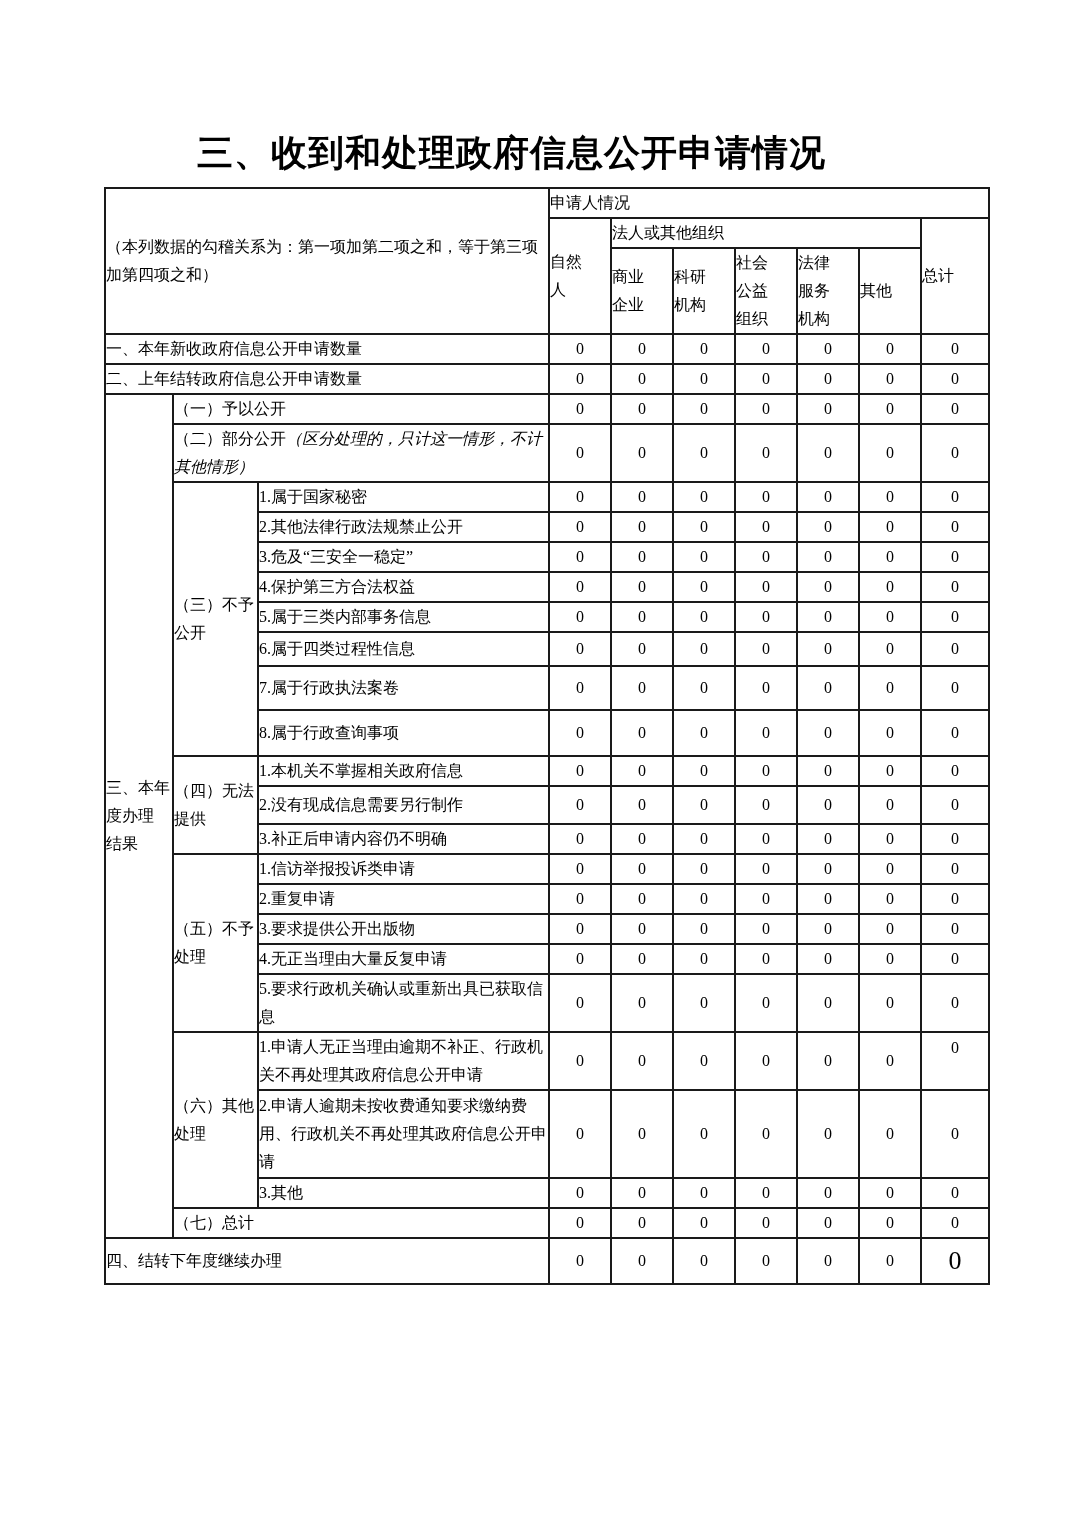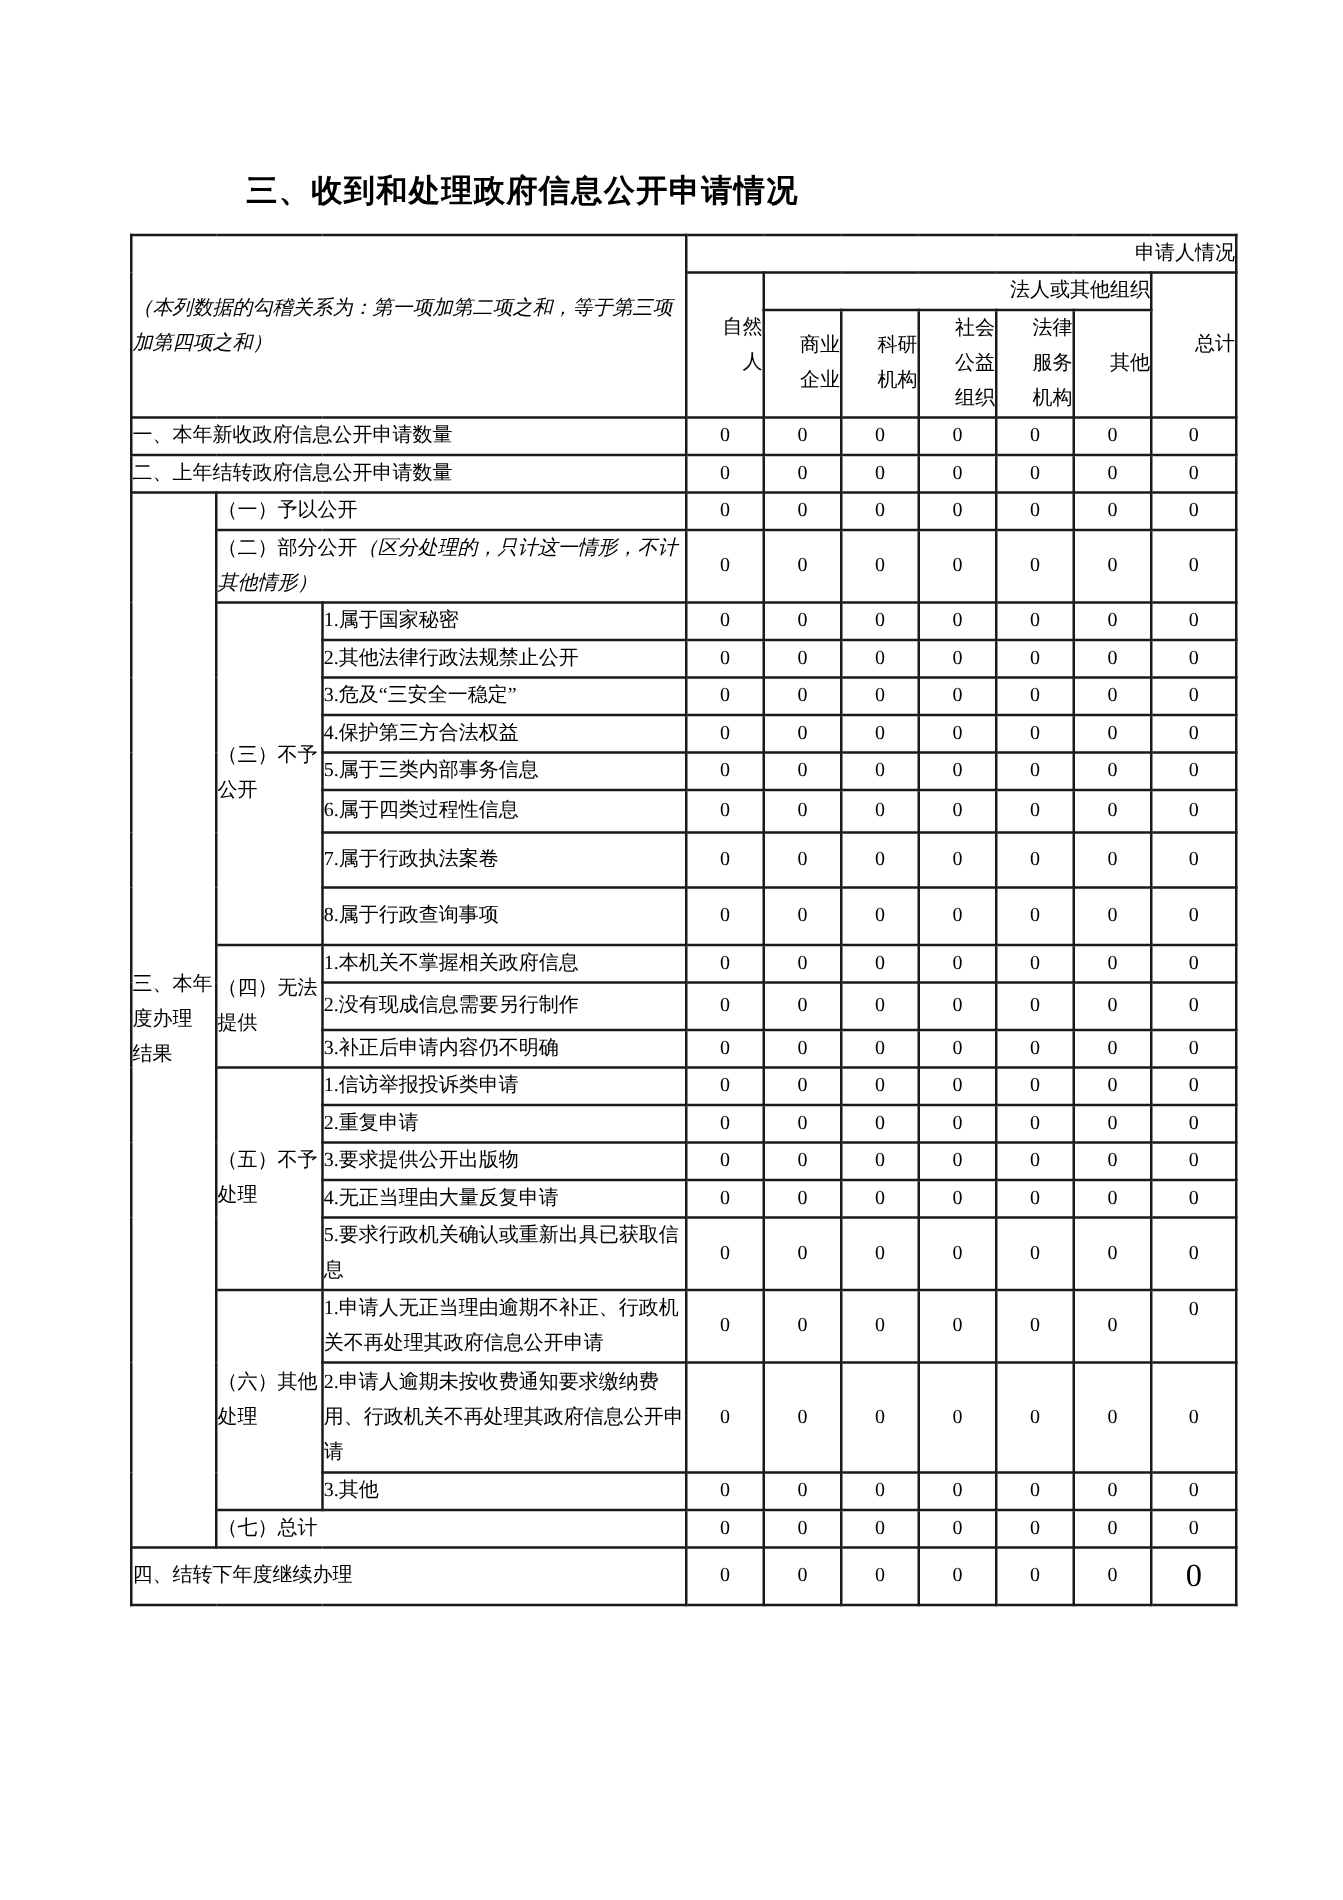--- a/index.html
+++ b/index.html
@@ -11,21 +11,21 @@
     color: #000000;
     font-family: "Liberation Serif", "DejaVu Serif", serif;
     overflow: hidden;
   }
   .title {
     position: absolute;
     left: 197px;
     top: 137px;
     font-family: "Liberation Sans", "DejaVu Sans", sans-serif;
     font-weight: 700;
-    font-size: 25px;
+    font-size: 36px;
     line-height: 32px;
     letter-spacing: 1px;
     white-space: nowrap;
   }
   table.report {
     position: absolute;
     left: 104px;
     top: 187px;
     width: 884px;
     border-collapse: collapse;
@@ -35,30 +35,29 @@
     border: 2px solid #1a1a1a;
     font-size: 16px;
     line-height: 28px;
     padding: 0;
     vertical-align: middle;
     word-break: break-all;
     overflow: hidden;
   }
   
   td.desc {
-    font-style: italic;
     font-size: 17px;
     line-height: 31px;
     padding: 4px 12px 4px 12px;
     text-align: left;
     vertical-align: middle;
   }
   
   td.hc {
-    text-align: right;
+    text-align: left;
     font-size: 20px;
     line-height: 27px;
     font-family: Liberation Serif, serif;
   }
   .pre { white-space: pre-line; }
   
   td.lbl {
     text-align: left;
     padding-left: 7px;
     padding-right: 4px;

